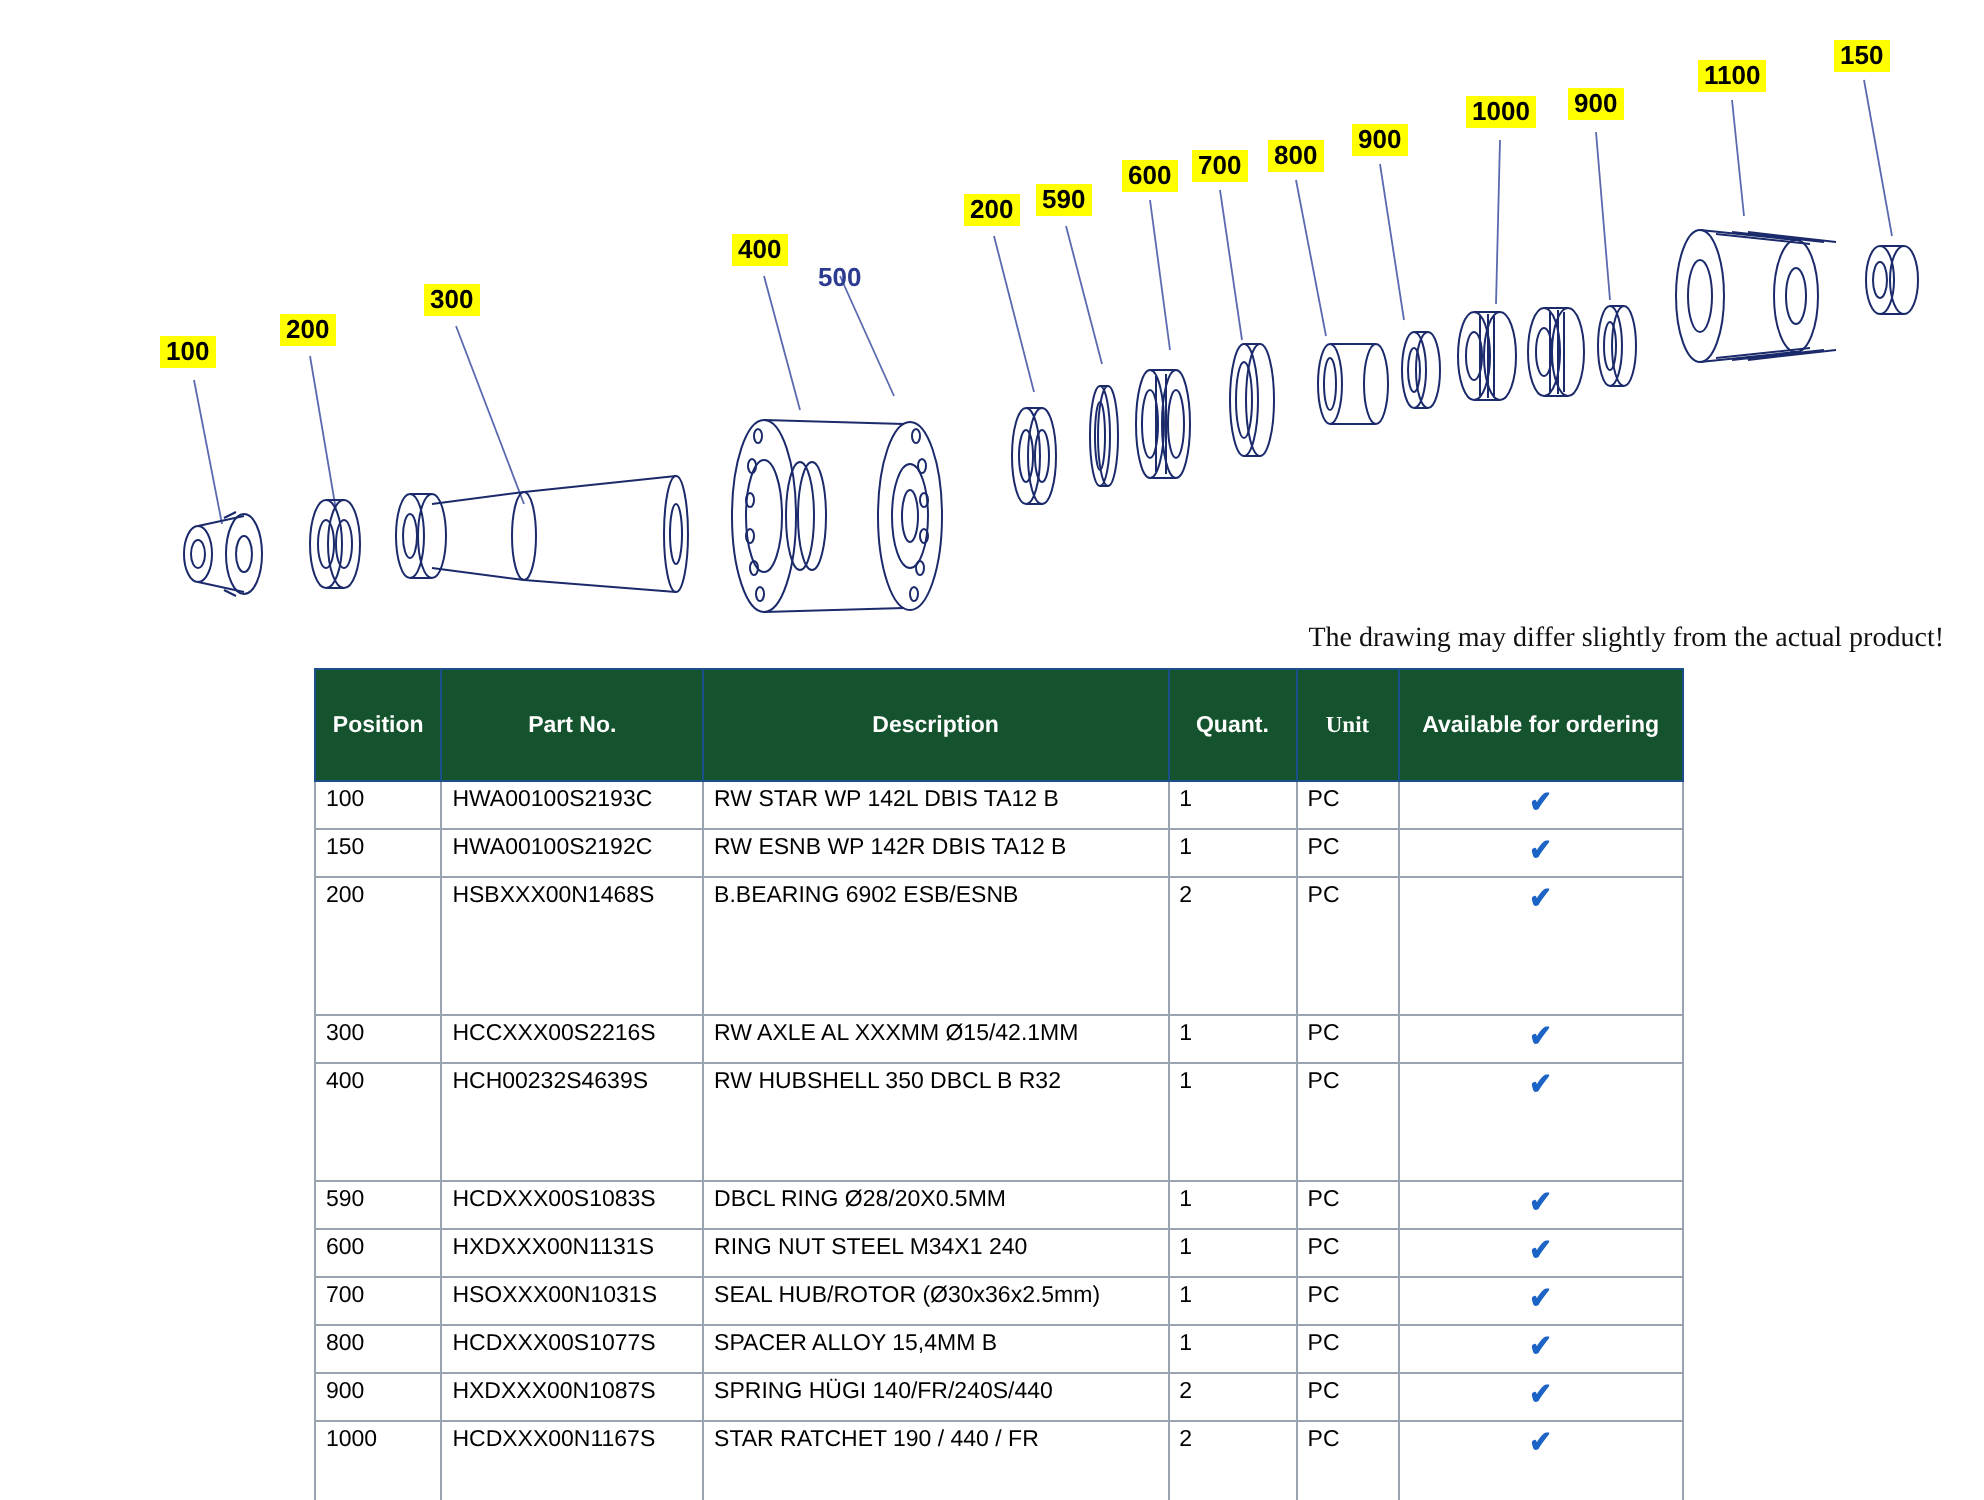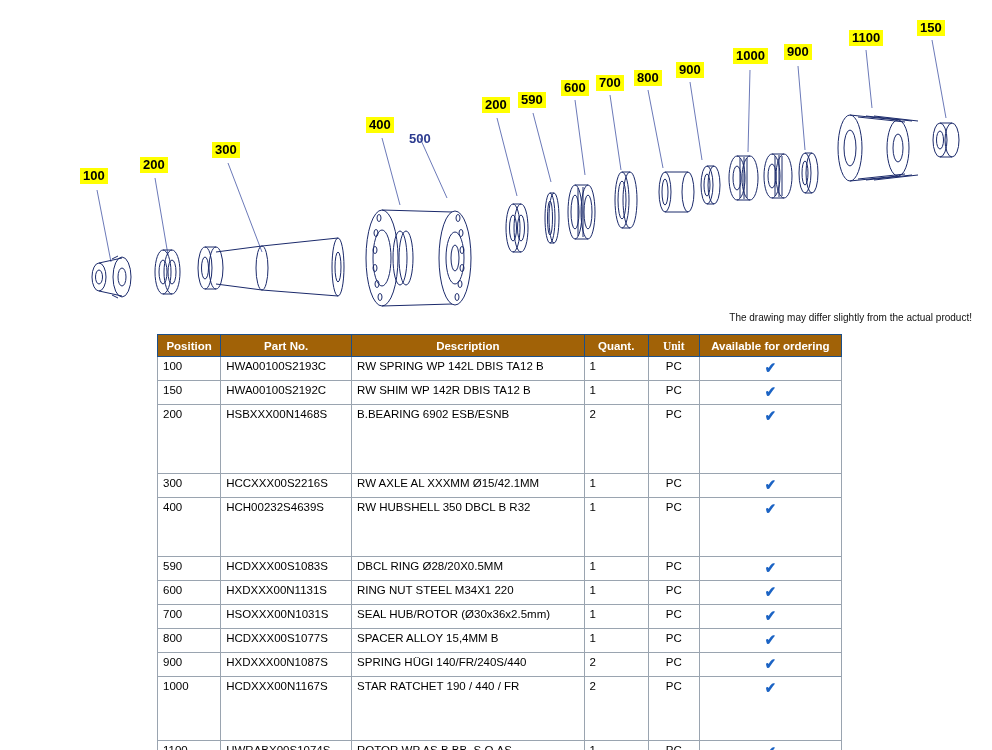--- a/index.html
+++ b/index.html
@@ -40,62 +40,62 @@
   }
   .callout.plain {
     background: transparent;
     color: #2c3b8f;
   }
 
   .disclaimer {
     position: absolute;
     right: 20px;
     top: 312px;
-    font-size: 10px;
+    font-size: 14px;
     color: #111111;
-    font-family: Liberation Sans, sans-serif;
+    font-family: Liberation Serif, serif;
   }
 
   
   #parts-table-wrap {
     position: absolute;
     left: 157px;
     top: 334px;
     width: 685px;
   }
   table.parts {
     border-collapse: collapse;
     width: 685px;
     font-size: 11.5px;
     color: #000000;
     font-family: "Liberation Sans", sans-serif;
   }
   table.parts th {
-    background: #a16207;
+    background: #14532d;
     color: #ffffff;
     font-weight: bold;
     font-size: 11.5px;
     border: 1px solid #1b4f8a;
-    padding: 3px 4px;
+    padding: 20px 4px;
     text-align: center;
     height: 15px;
   }
   table.parts td {
     border-left: 1px solid #9aa4b0;
     border-right: 1px solid #9aa4b0;
     border-bottom: 1px solid #9aa4b0;
     padding: 3px 5px;
     vertical-align: top;
     height: 17px;
   }
   td.c-pos { width: 54px; }
   td.c-part { width: 123px; }
   td.c-desc { width: 248px; }
   td.c-qty { width: 57px; }
-  td.c-unit { width: 44px; text-align: center; }
+  td.c-unit { width: 44px; }
   td.c-avail { width: 148px; text-align: center; }
 
   .check {
     color: #1b63c4;
     font-size: 15px;
     font-weight: bold;
     line-height: 15px;
     display: inline-block;
     transform: scaleX(0.9);
   }
@@ -298,29 +298,29 @@
         <th style="width:248px;">Description</th>
         <th style="width:57px;">Quant.</th>
         <th style="width:44px;font-family:Liberation Serif, serif;">Unit</th>
         <th style="width:148px;margin-top:24px;">Available for ordering</th>
       </tr>
     </thead>
     <tbody>
       <tr>
         <td class="c-pos">100</td>
         <td class="c-part">HWA00100S2193C</td>
-        <td class="c-desc">RW SPRING WP 142L DBIS TA12 B</td>
+        <td class="c-desc">RW STAR WP 142L DBIS TA12 B</td>
         <td class="c-qty">1</td>
         <td class="c-unit">PC</td>
         <td class="c-avail"><span class="check">✔</span></td>
       </tr>
       <tr>
         <td class="c-pos">150</td>
         <td class="c-part">HWA00100S2192C</td>
-        <td class="c-desc">RW SHIM WP 142R DBIS TA12 B</td>
+        <td class="c-desc">RW ESNB WP 142R DBIS TA12 B</td>
         <td class="c-qty">1</td>
         <td class="c-unit">PC</td>
         <td class="c-avail"><span class="check">✔</span></td>
       </tr>
       <tr class="tall">
         <td class="c-pos">200</td>
         <td class="c-part">HSBXXX00N1468S</td>
         <td class="c-desc">B.BEARING 6902 ESB/ESNB</td>
         <td class="c-qty">2</td>
         <td class="c-unit">PC</td>
@@ -346,21 +346,21 @@
         <td class="c-pos">590</td>
         <td class="c-part">HCDXXX00S1083S</td>
         <td class="c-desc">DBCL RING Ø28/20X0.5MM</td>
         <td class="c-qty">1</td>
         <td class="c-unit">PC</td>
         <td class="c-avail"><span class="check">✔</span></td>
       </tr>
       <tr>
         <td class="c-pos">600</td>
         <td class="c-part">HXDXXX00N1131S</td>
-        <td class="c-desc">RING NUT STEEL M34X1 220</td>
+        <td class="c-desc">RING NUT STEEL M34X1 240</td>
         <td class="c-qty">1</td>
         <td class="c-unit">PC</td>
         <td class="c-avail"><span class="check">✔</span></td>
       </tr>
       <tr>
         <td class="c-pos">700</td>
         <td class="c-part">HSOXXX00N1031S</td>
         <td class="c-desc">SEAL HUB/ROTOR (Ø30x36x2.5mm)</td>
         <td class="c-qty">1</td>
         <td class="c-unit">PC</td>

